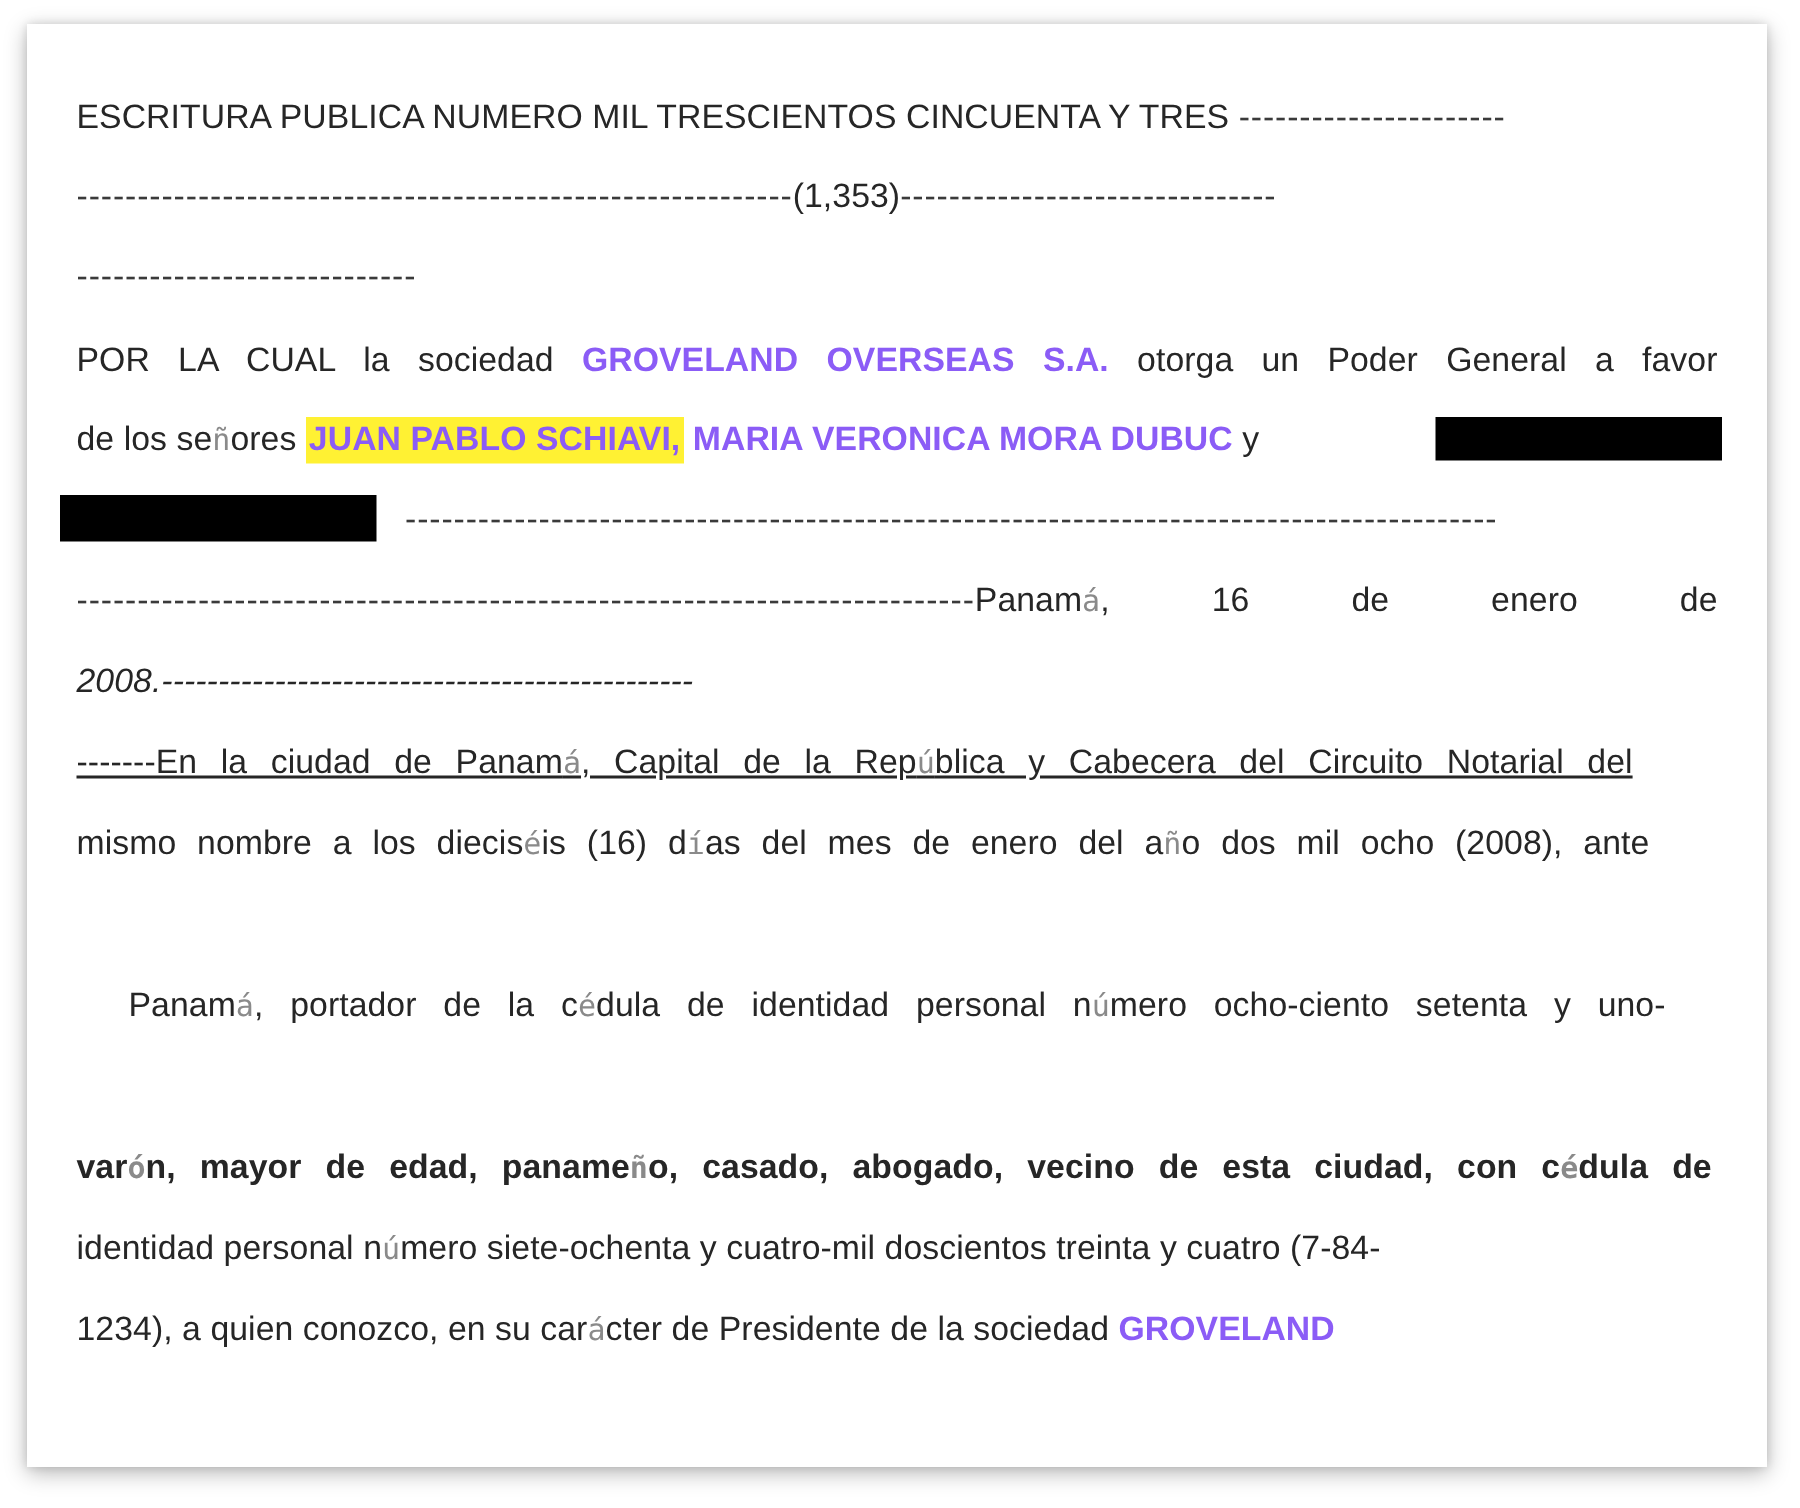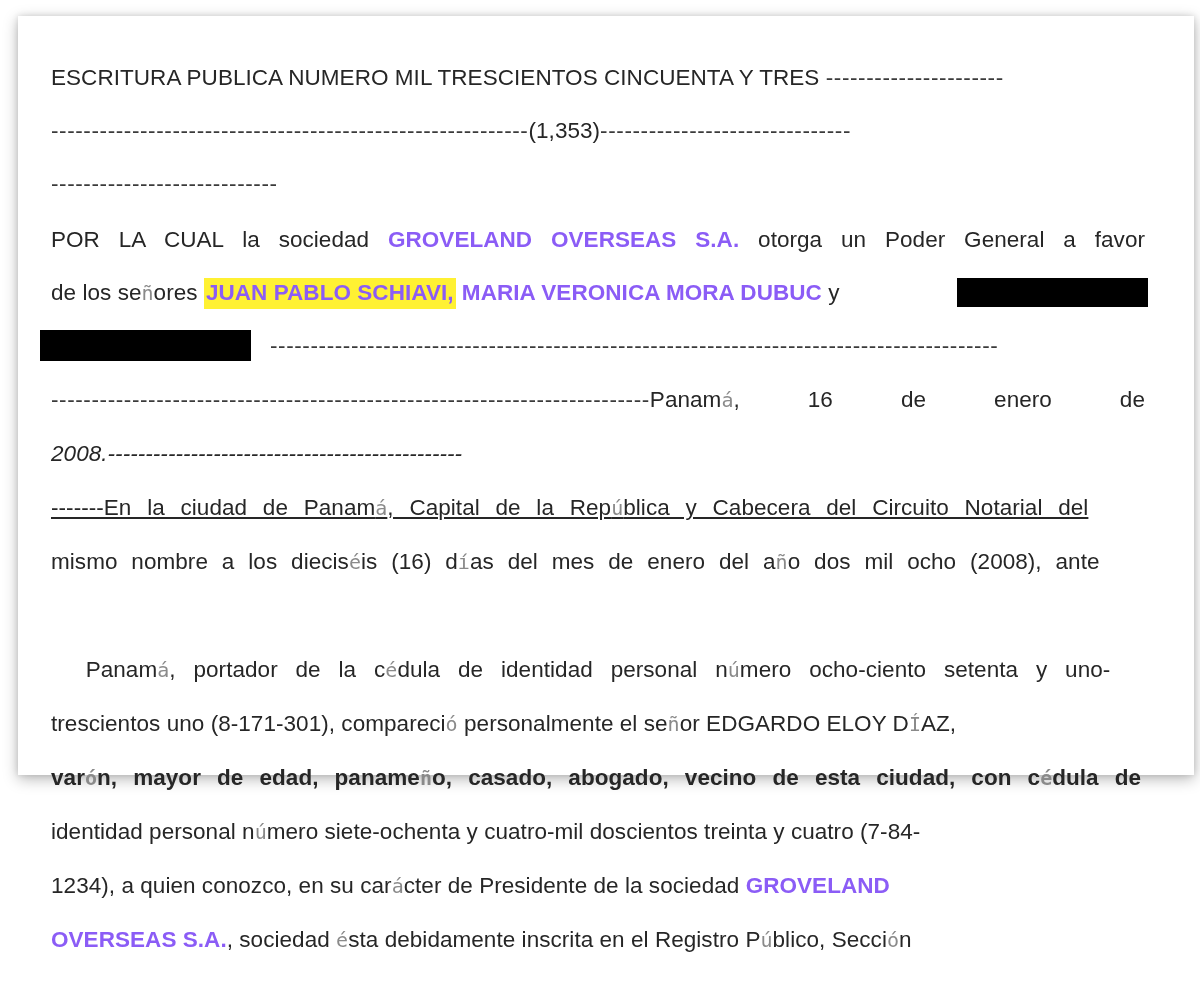--- a/index.html
+++ b/index.html
@@ -12,24 +12,23 @@
       height: 1005px;
       position: relative;
       overflow: hidden;
       font-family: "Liberation Sans", "DejaVu Sans", sans-serif;
     }
     .page {
       position: absolute;
       left: 18px;
       top: 16px;
       width: 1160px;
-      height: 759px;
+      height: 962px;
       background: #ffffff;
       box-shadow: 0 4px 14px rgba(0,0,0,0.28), 0 0 6px rgba(0,0,0,0.12);
-      padding-left: 16px;
     }
     .line {
       position: absolute;
       left: 33px;
       width: 1094px;
       height: 40px;
       font-size: 22.5px;
       line-height: 40px;
       color: #262626;
       white-space: nowrap;
@@ -110,27 +109,25 @@
 
   <div class="line" style="top: 526px; word-spacing: 7.57405px;">
     <span>mismo nombre a los diecis</span><span class="acc">é</span><span>is (16) d</span><span class="acc">í</span><span>as del mes de enero del a</span><span class="acc">ñ</span><span>o dos mil ocho (2008), ante</span>
   </div>
 
 
   <div class="line" style="top: 634px; word-spacing: 11.559px; text-align: center;">
     <span>Panam</span><span class="acc">á</span><span>, portador de la c</span><span class="acc">é</span><span>dula de identidad personal n</span><span class="acc">ú</span><span>mero ocho-ciento setenta y uno-</span>
   </div>
 
-  <div class="line" style="top:688px; white-space:pre;"><span>trescientos uno (8-171-301), compareci</span><span class="acc">ó</span><span> personalmente el se</span><span class="acc">ñ</span><span>or EDGARDO ELOY D</span><span class="acc">Í</span><span>AZ,</span></div>
 
   <div class="line" style="top: 742px; word-spacing: 9.76398px; font-weight: bold;">
     <span>var</span><span class="acc">ó</span><span>n, mayor de edad, paname</span><span class="acc">ñ</span><span>o, casado, abogado, vecino de esta ciudad, con c</span><span class="acc">é</span><span>dula de</span>
   </div>
 
   <div class="line" style="top:796px;">
     <span>identidad personal n</span><span class="acc">ú</span><span>mero siete-ochenta y cuatro-mil doscientos treinta y cuatro (7-84-</span>
   </div>
 
   <div class="line" style="top:850px; white-space:pre;"><span>1234), a quien conozco, en su car</span><span class="acc">á</span><span>cter de Presidente de la sociedad </span><span class="b">GROVELAND</span></div>
 
-  <div class="line" style="top:904px; white-space:pre;"><span class="b">OVERSEAS S.A.</span><span>, sociedad </span><span class="acc">é</span><span>sta debidamente inscrita en el Registro P</span><span class="acc">ú</span><span>blico, Secci</span><span class="acc">ó</span><span>n</span></div>
 
 </div>
 
 </body></html>

